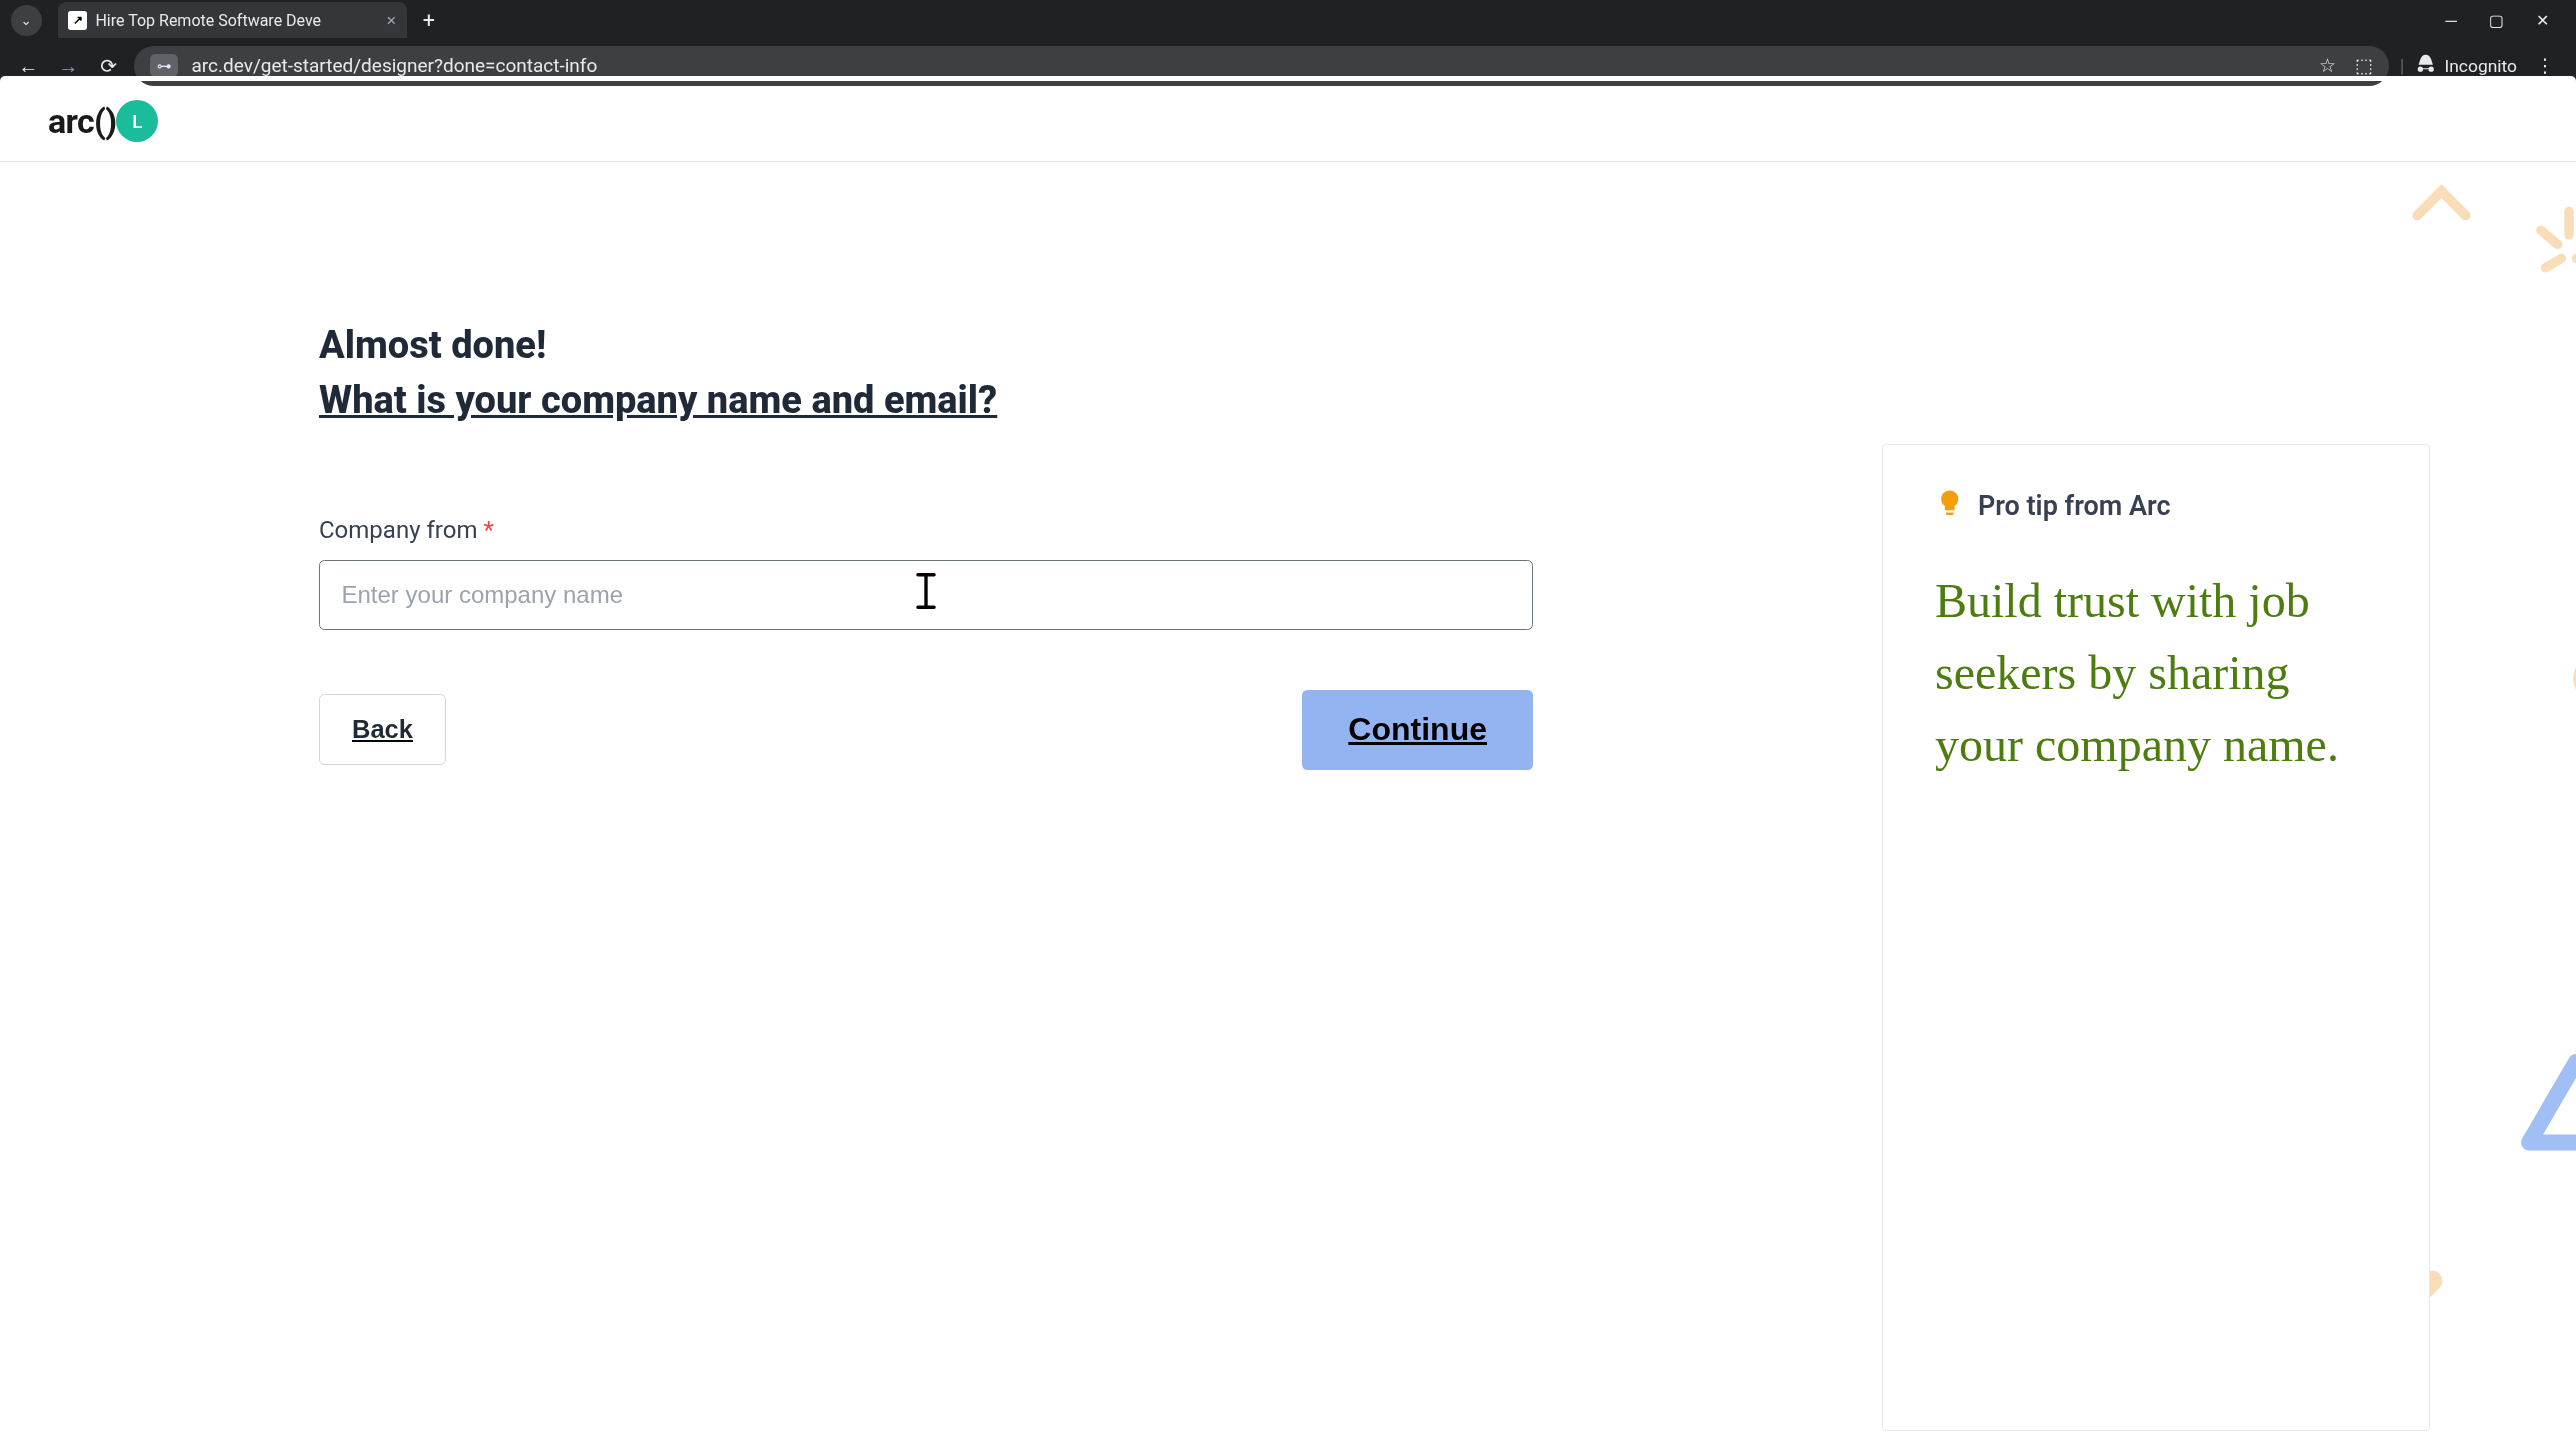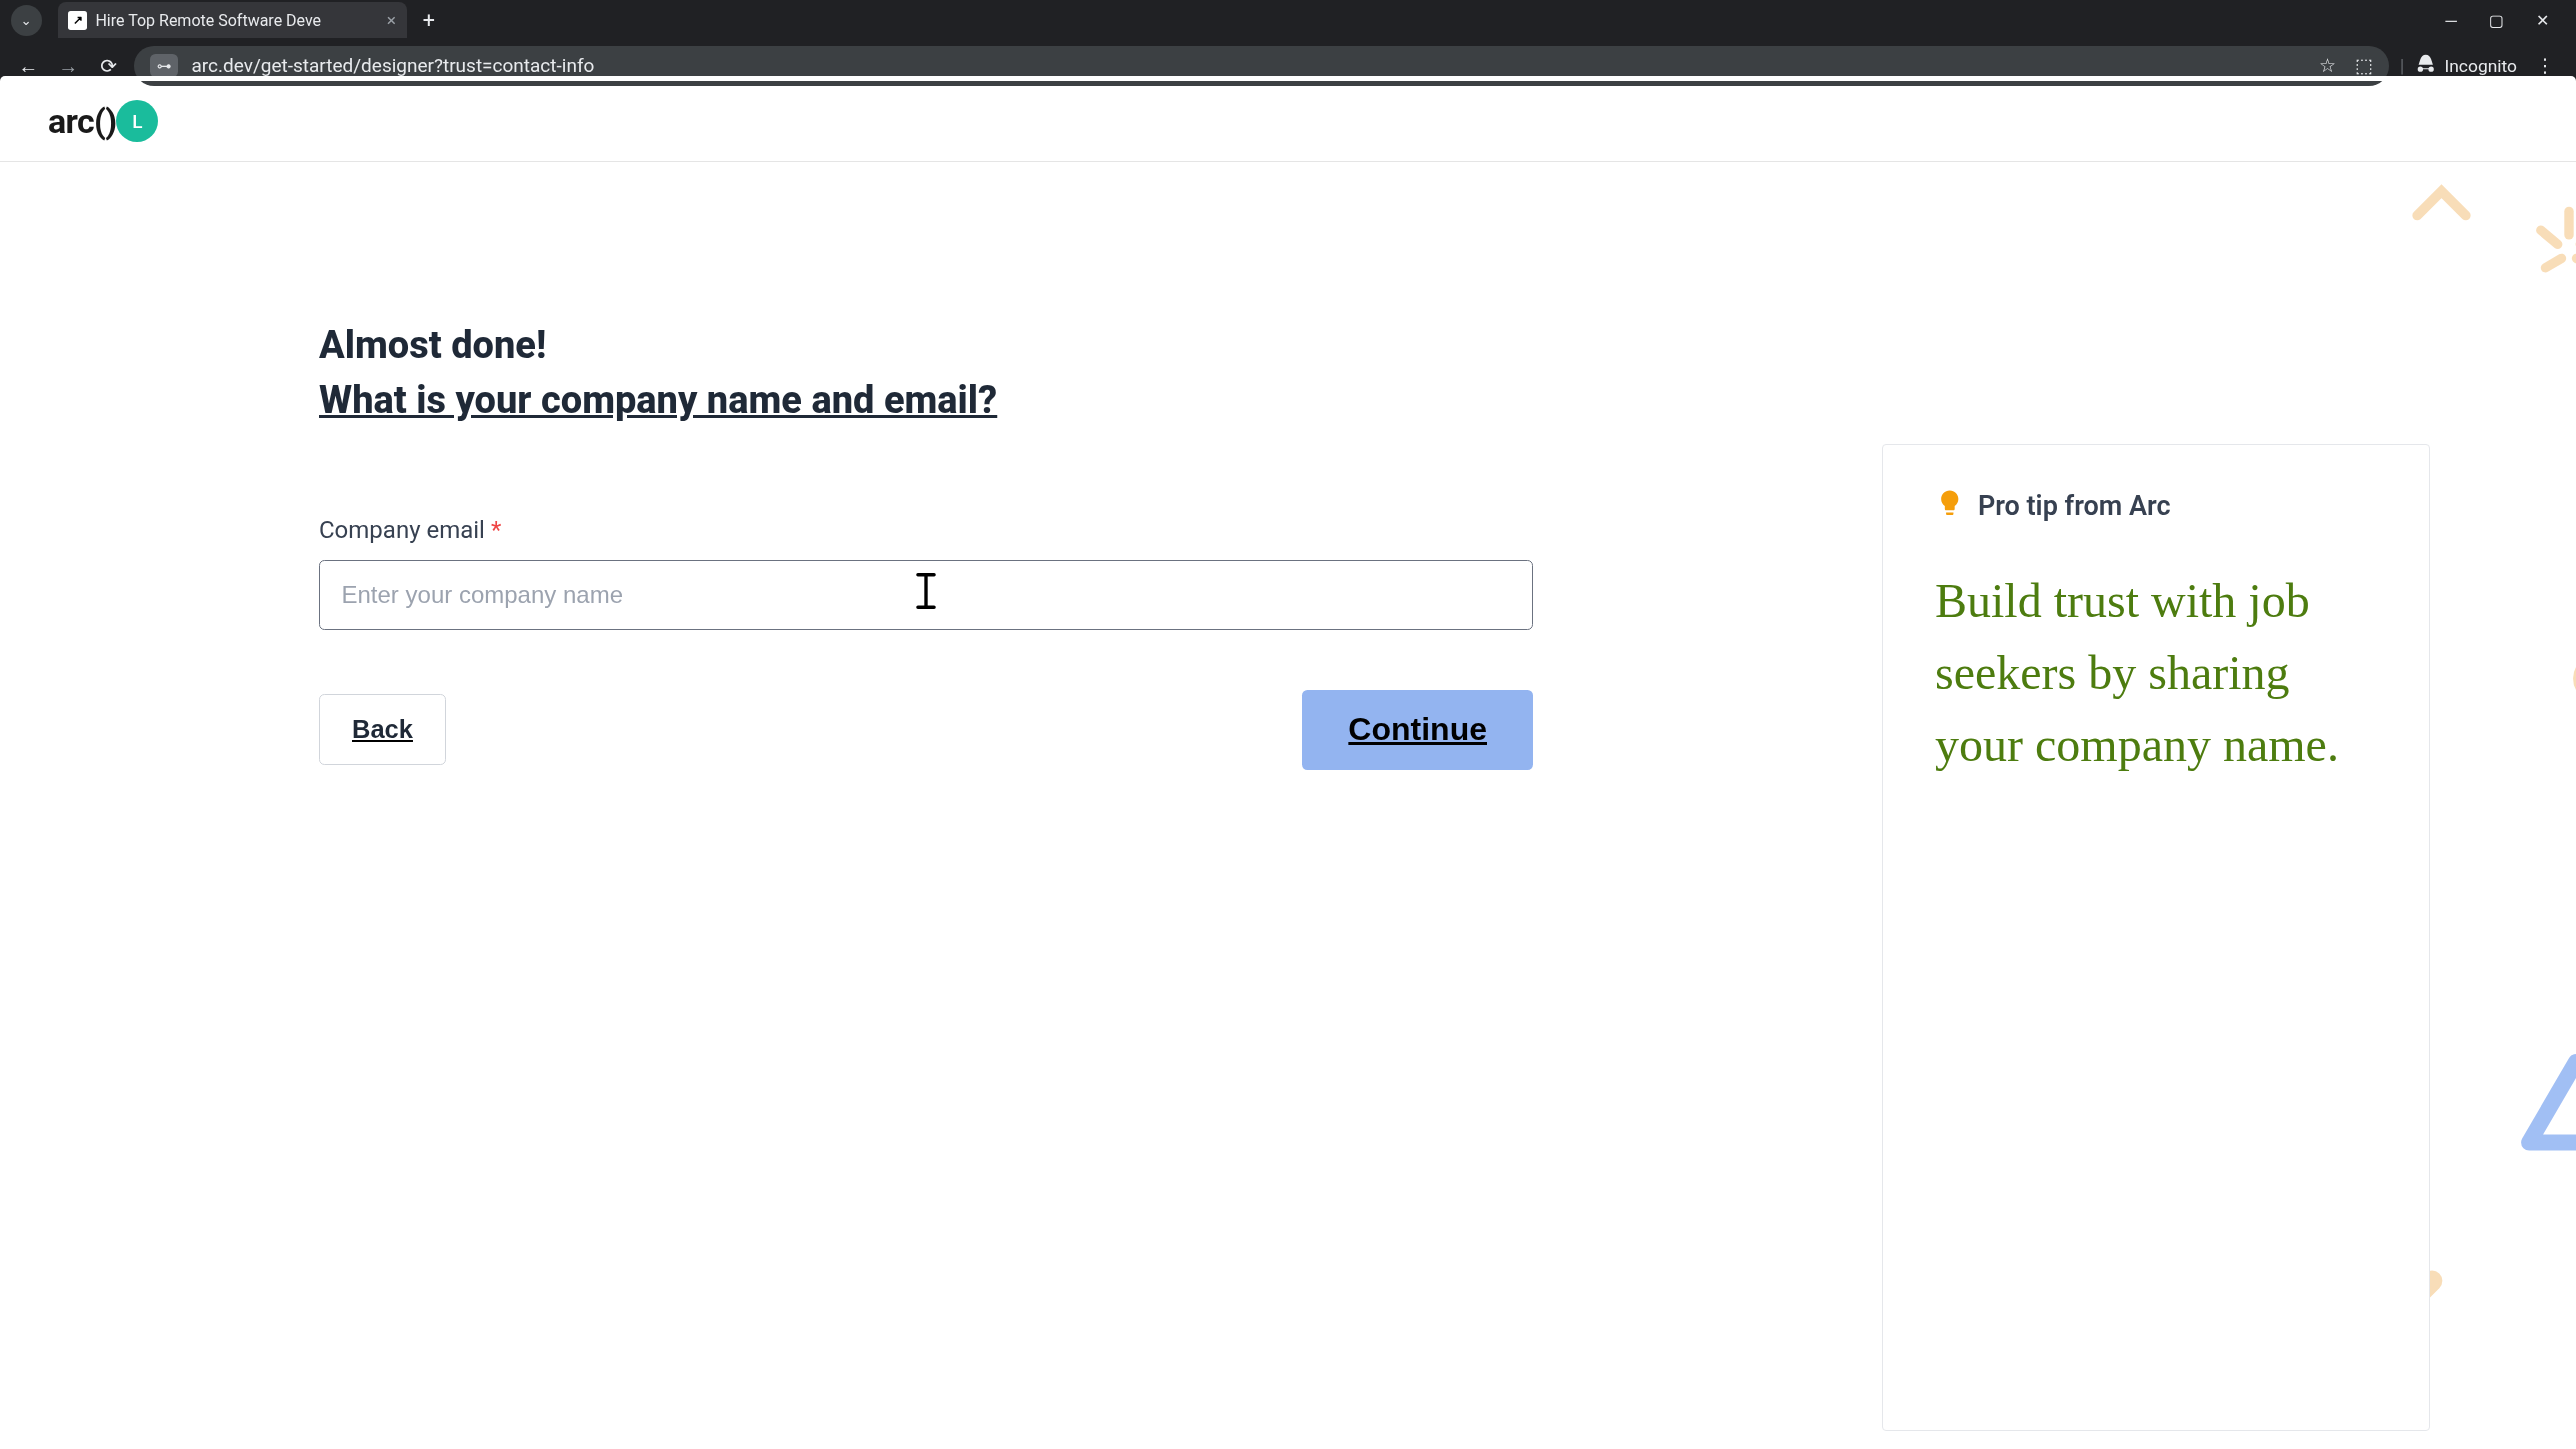--- a/index.html
+++ b/index.html
@@ -369,21 +369,21 @@
       <span>▢</span>
       <span>✕</span>
     </div>
   </div>
   <div class="address-bar-row">
     <div class="nav-btn active">←</div>
     <div class="nav-btn">→</div>
     <div class="nav-btn active">⟳</div>
     <div class="address-bar">
       <span class="site-settings">⊶</span>
-      <span class="url-text">arc.dev/get-started/designer?trust=contact-info</span>
+      <span class="url-text">arc.dev/get-started/designer?done=contact-info</span>
       <div class="address-icons">
         <span>☆</span>
         <span>⬚</span>
       </div>
     </div>
     <span style="color:#5f6368;font-size:19px;">|</span>
     <div class="incognito-badge" style="color:#e8eaed;">
       <span>
         <svg width="21.5" height="21.5" viewBox="0 0 24 24" fill="currentColor">
             <path d="M12 2C9 2 7 4 6 7L4 13H20L18 7C17 4 15 2 12 2M6 15C4 15 3 16 3 18S4 21 6 21 9 20 9 18H15C15 20 16 21 18 21S21 20 21 18 20 15 18 15C16.5 15 15.5 16 15 17H9C8.5 16 7.5 15 6 15Z"></path>
@@ -430,21 +430,21 @@
   </div>
 
   <div class="form-section">
     <div class="heading">
       <div class="heading-line1">Almost done!</div>
       <div class="heading-line2">What is your company name and email?</div>
     </div>
 
     <div class="form-group">
       <label class="form-label">
-        <span>Company email</span>
+        <span>Company from</span>
         <span class="required"> *</span>
       </label>
       <div class="input-wrapper">
         <input type="text" class="form-input focused" placeholder="Enter your company name" style="">
         <span class="text-cursor">
           <svg width="27" height="38" viewBox="0 0 20 28">
               <path d="M4 2 L10 2 L16 2 M10 2 L10 26 M4 26 L10 26 L16 26" stroke="#000" stroke-width="2.5" fill="none" stroke-linecap="round"></path>
             </svg>
         </span>
       </div>

